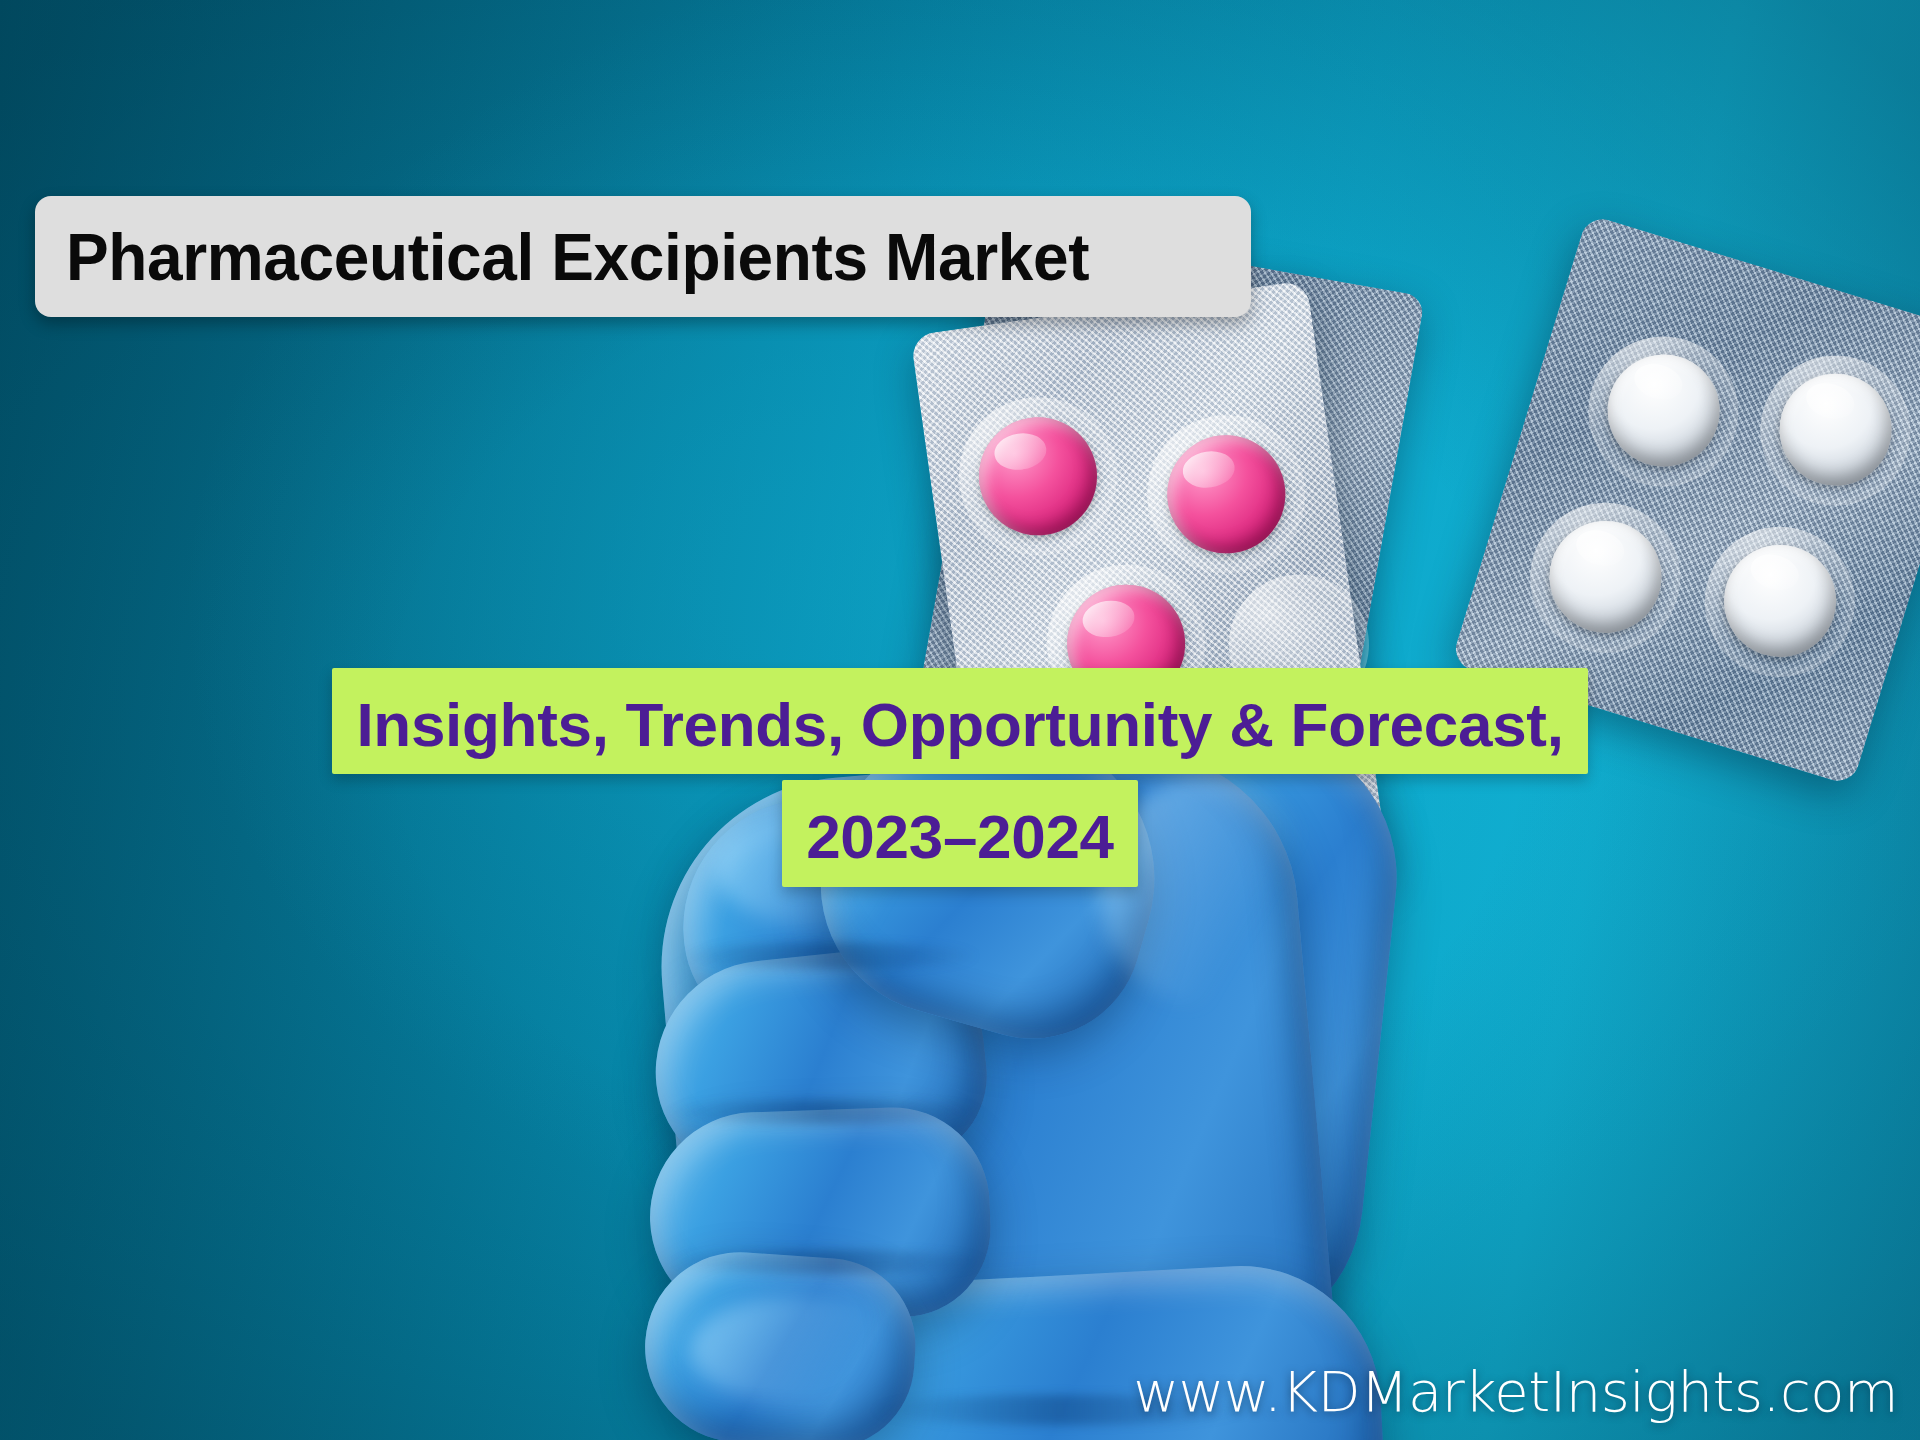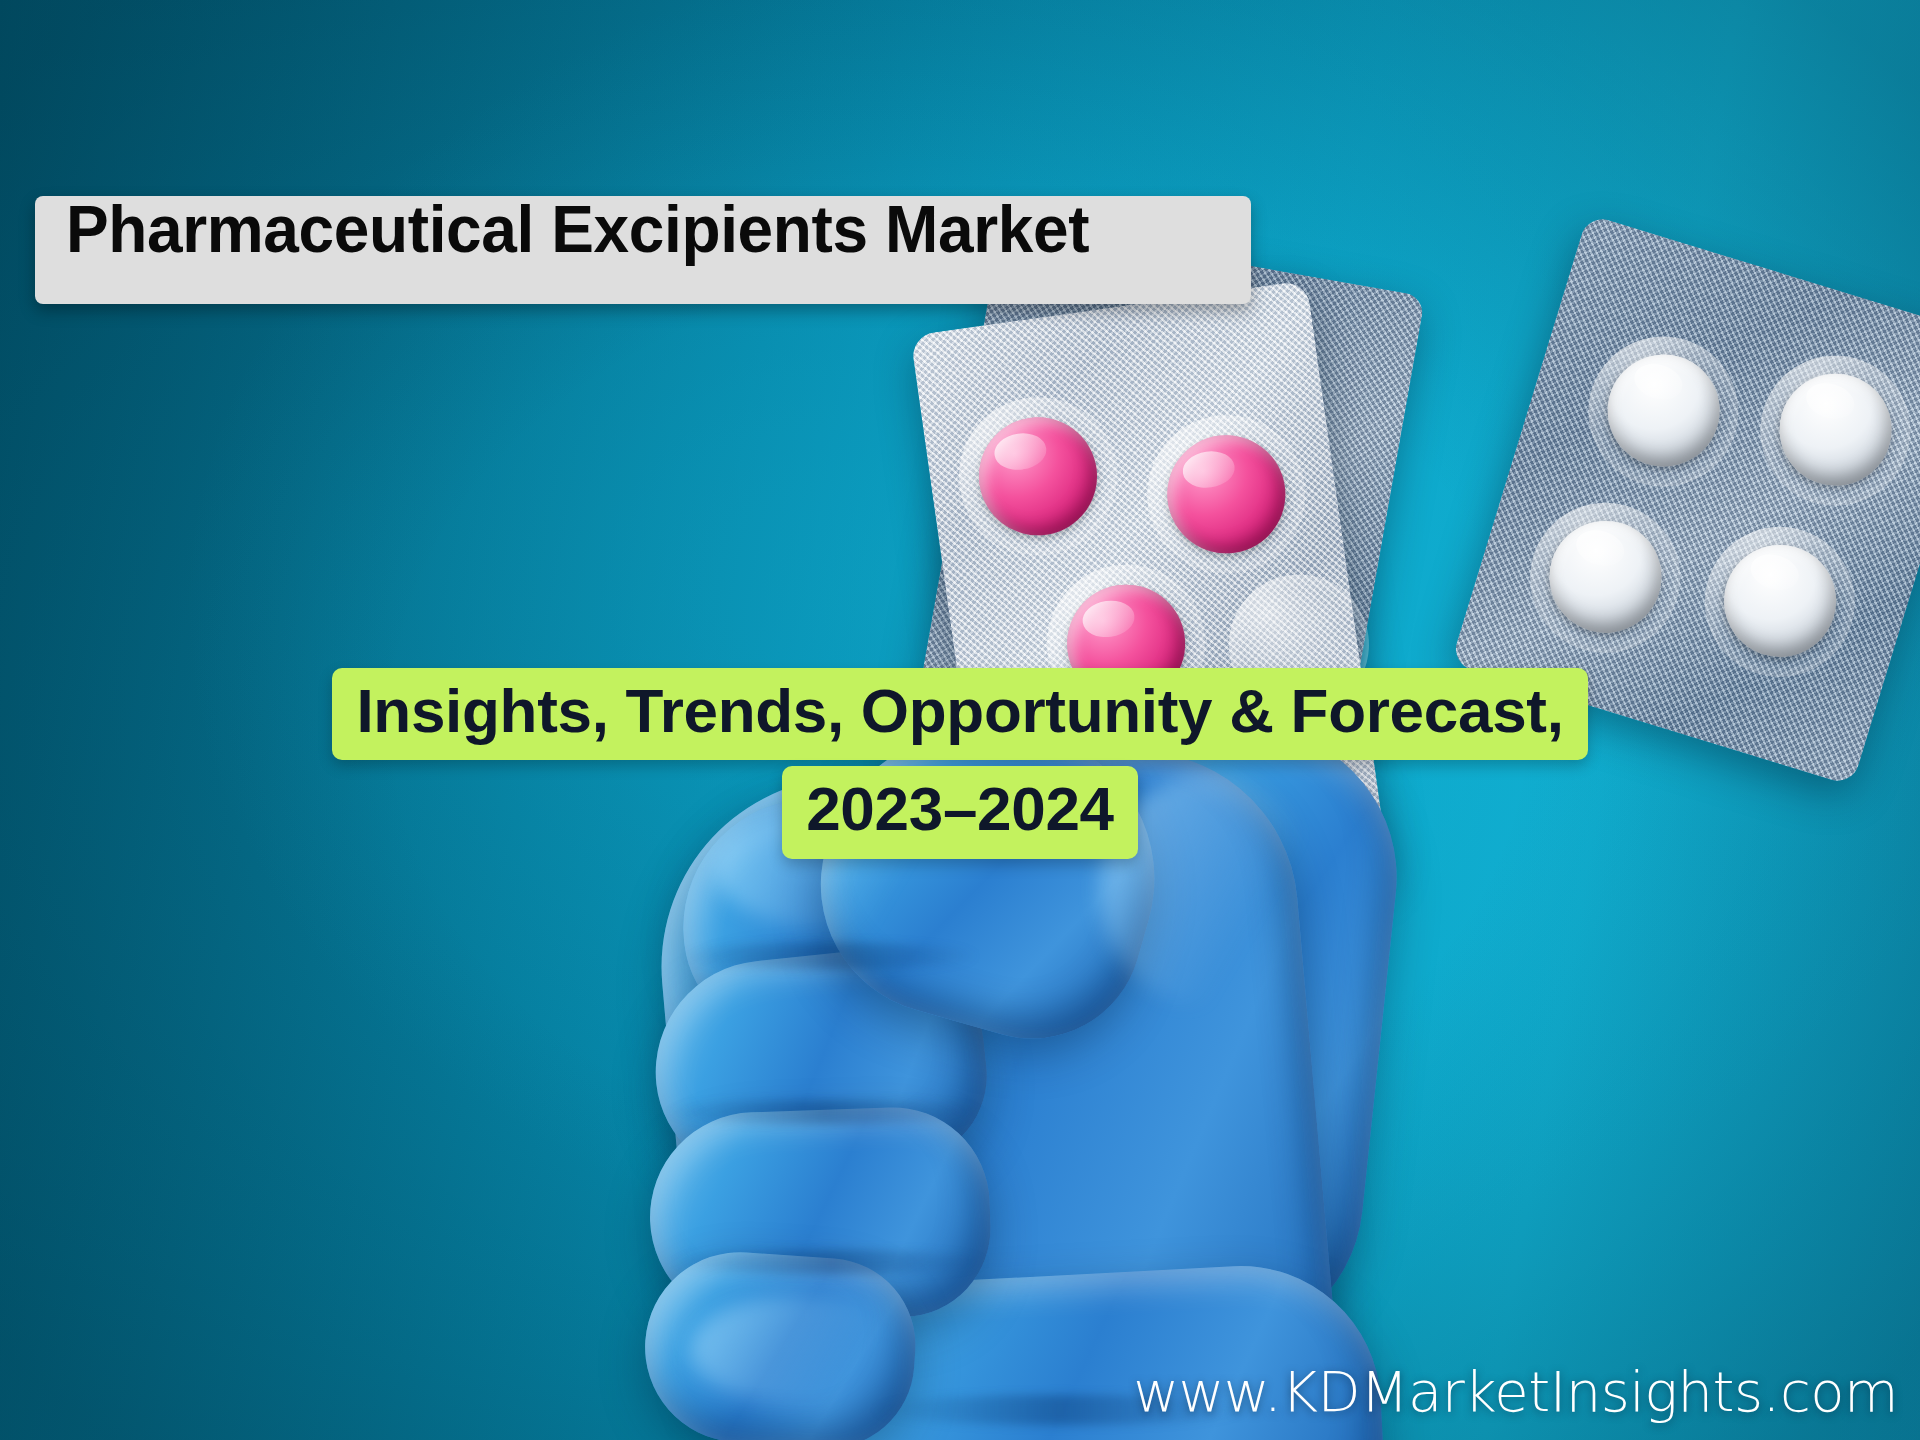--- a/index.html
+++ b/index.html
@@ -106,44 +106,44 @@
   }
   .crease {
     position:absolute;
     background:linear-gradient(90deg, rgba(9,55,110,0.0), rgba(9,55,110,0.40), rgba(9,55,110,0.0));
     border-radius:50%;
     filter:blur(5px);
   }
 
   
   .title-banner {
-    position:absolute; left:35px; top:196px; width:1216px; height:108px;
+    position:absolute; left:35px; top:196px; width:1216px; height:121px;
     background:#dedede;
-    border-radius:8px;
+    border-radius:16px;
     box-shadow:0 7px 16px rgba(0,0,0,0.30);
-    display:flex; 
+    display:flex; align-items:center;
   }
   .title-text {
     font-size:66px; font-weight:bold; color:#0a0a0a;
     letter-spacing:-0.4px; padding-left:32px;
     white-space:nowrap; line-height:1;
     transform:scaleX(0.97); transform-origin:left center;
   }
 
   
   .sub-wrap {
     position:absolute; left:0; top:668px; width:1920px;
     text-align:center; line-height:1.20;
   }
   .sub-line {
     display:inline-block;
-    font-size:62px; font-weight:bold; color:#0f172a;
+    font-size:62px; font-weight:bold; color:#4c1d95;
     background:#c3f25e;
-    padding:6px 24px 12px 24px;
-    border-radius:10px;
+    padding:20px 24px 12px 24px;
+    border-radius:2px;
     box-shadow:0 6px 14px rgba(0,0,0,0.22);
     white-space:nowrap;
     letter-spacing:-0.3px;
   }
   .sub-line.l2 { margin-top:6px; }
 
   
   .url {
     position:absolute; right:22px; bottom:16px;
     font-size:56px; color:#ffffff; font-weight:300;

